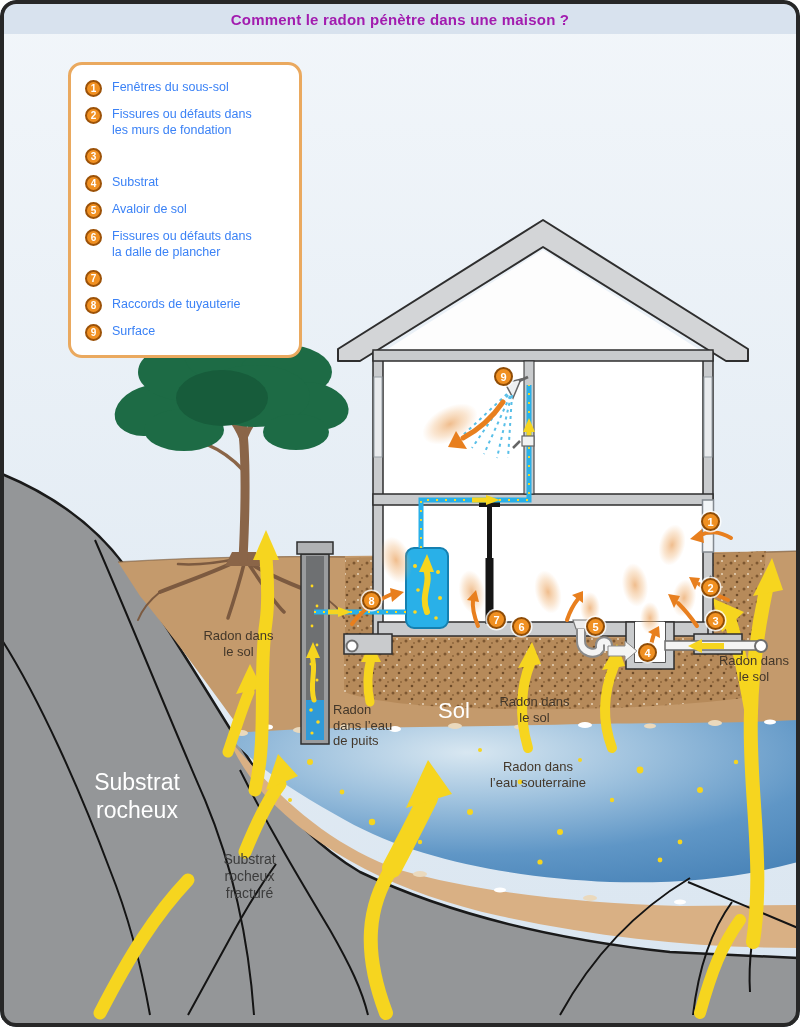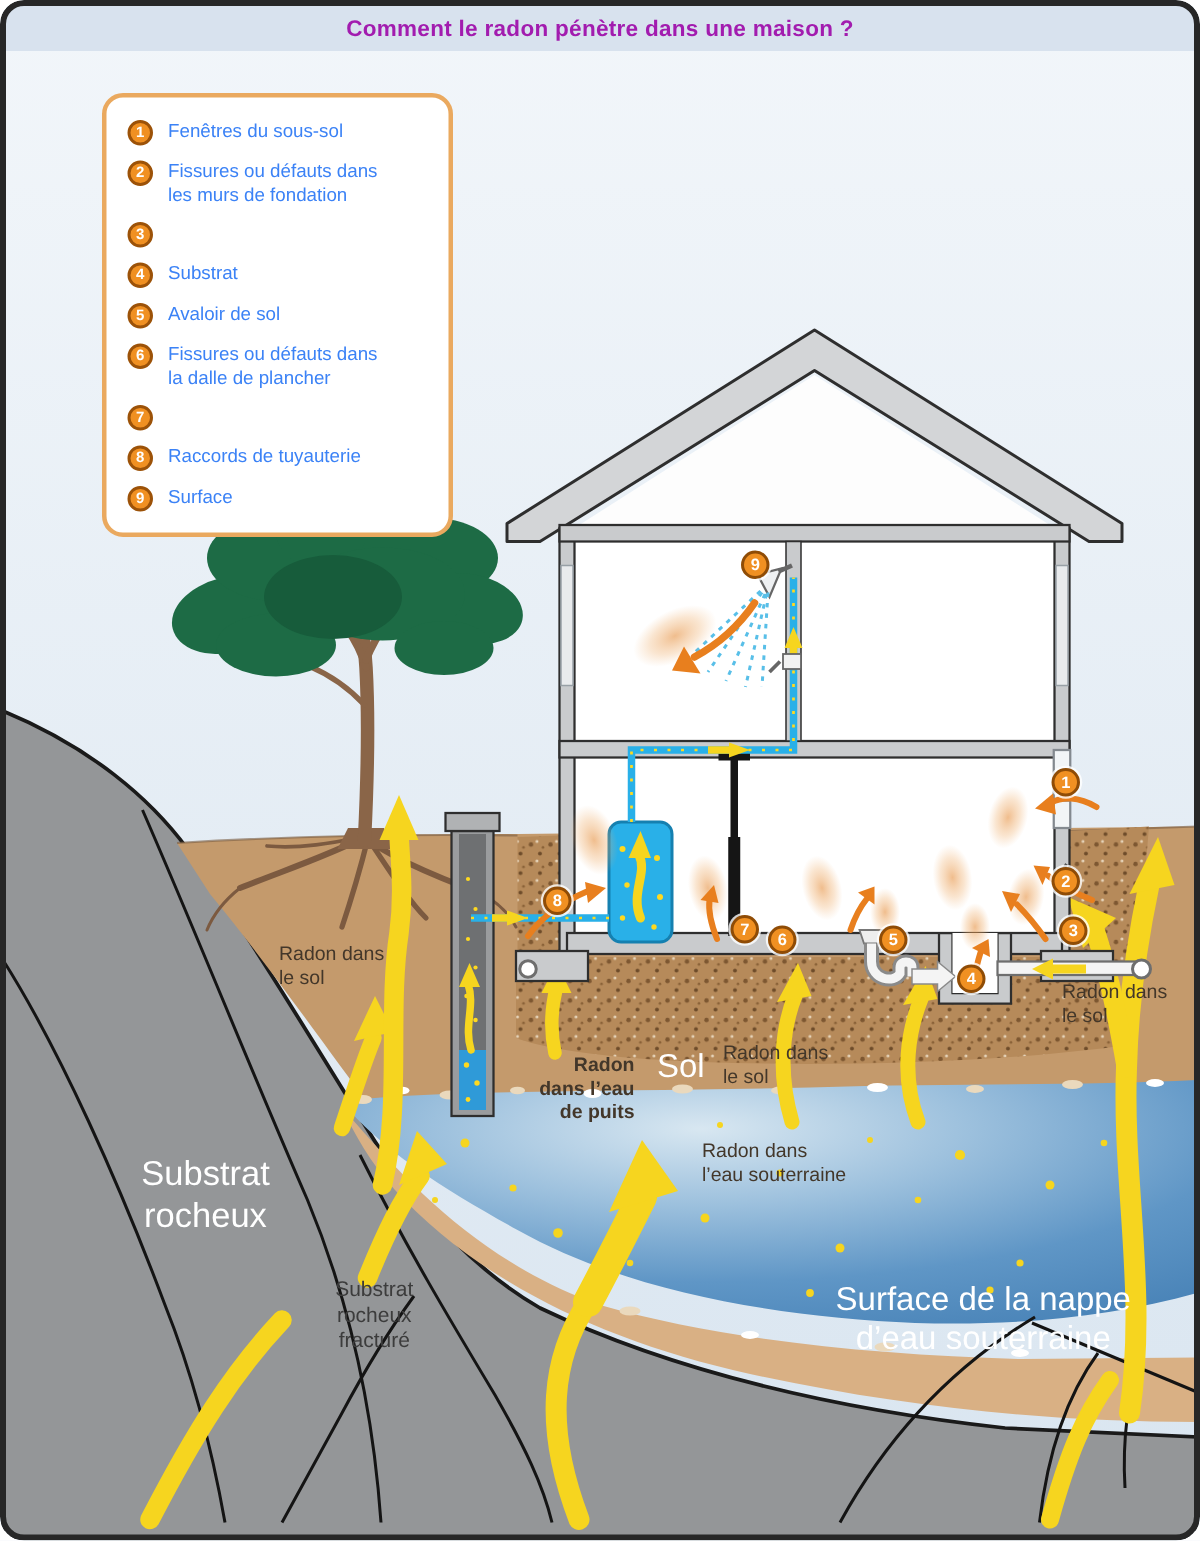--- a/index.html
+++ b/index.html
@@ -11,21 +11,21 @@
   .titlebar .t{font-size:15px;font-weight:bold;color:#a21caf;letter-spacing:.2px;}
   .legend{position:absolute;left:68px;top:62px;width:234px;background:#ffffff;border:3px solid #eaa95f;
           border-radius:14px;padding:14px 12px 14px 14px;z-index:10;box-sizing:border-box;}
   .lrow{display:flex;align-items:flex-start;margin-bottom:9px;}
   .lrow:last-child{margin-bottom:0;}
   .lnum{flex:0 0 17px;width:17px;height:17px;border-radius:50%;background:#f09022;border:2px solid #9c5208;
         color:#fff;font-size:10px;font-weight:bold;display:flex;align-items:center;justify-content:center;
         margin-right:10px;margin-top:1px;box-sizing:border-box;}
   .ltxt{font-size:12.5px;color:#3b82f6;line-height:1.28;white-space:pre-line;}
   .lbl{position:absolute;z-index:11;white-space:pre-line;line-height:1.2;}
-  .lbl.dark{color:#43372a;font-size:13px;}
+  .lbl.dark{color:#43372a;font-size:13px;text-align:center;}
   .lbl.gray{color:#3c3c3c;font-size:14px;text-align:center;}
   .lbl.white{color:#ffffff;text-align:center;margin-top:36px;}
   .marker{position:absolute;width:19px;height:19px;border-radius:50%;background:#f09022;border:2px solid #8f4c06;
           color:#fff;font-size:11px;font-weight:bold;display:flex;align-items:center;justify-content:center;
           z-index:12;box-sizing:border-box;box-shadow:0 0 0 1.5px rgba(255,255,255,.8);}
 </style>
 </head>
 <body>
 
 <div class="frame">
@@ -354,32 +354,30 @@
         <span class="ltxt">Raccords de tuyauterie</span>
       </div>
   <div class="lrow">
         <span class="lnum">9</span>
         <span class="ltxt">Surface</span>
       </div>
 </div>
 
 <div class="lbl dark" style="left:186px;top:628px;width:105px;">Radon dans
 le sol</div>
-<div class="lbl dark" style="left:333px;top:702px;width:90px;text-align:right;font-weight:bold;">Radon
+<div class="lbl dark" style="left:333px;top:702px;width:90px;text-align:left;">Radon
 dans l’eau
 de puits</div>
 <div class="lbl white" style="left:438px;top:662px;font-size:22px;">Sol</div>
 <div class="lbl dark" style="left:482px;top:694px;width:105px;">Radon dans
 le sol</div>
 <div class="lbl dark" style="left:708px;top:653px;width:92px;">Radon dans
 le sol</div>
 <div class="lbl dark" style="left:468px;top:759px;width:140px;">Radon dans
 l’eau souterraine</div>
-<div class="lbl white" style="left:538px;top:817px;width:235px;font-size:22px;line-height:1.18;">Surface de la nappe
-d’eau souterraine</div>
 <div class="lbl white" style="left:72px;top:733px;width:130px;font-size:23px;line-height:1.2;">Substrat
 rocheux</div>
 <div class="lbl gray" style="left:202px;top:851px;width:95px;">Substrat
 rocheux
 fracturé</div>
 
 <div class="marker" style="left:701px;top:512px;">1</div>
 <div class="marker" style="left:701px;top:578px;">2</div>
 <div class="marker" style="left:706px;top:611px;">3</div>
 <div class="marker" style="left:638px;top:643px;">4</div>

